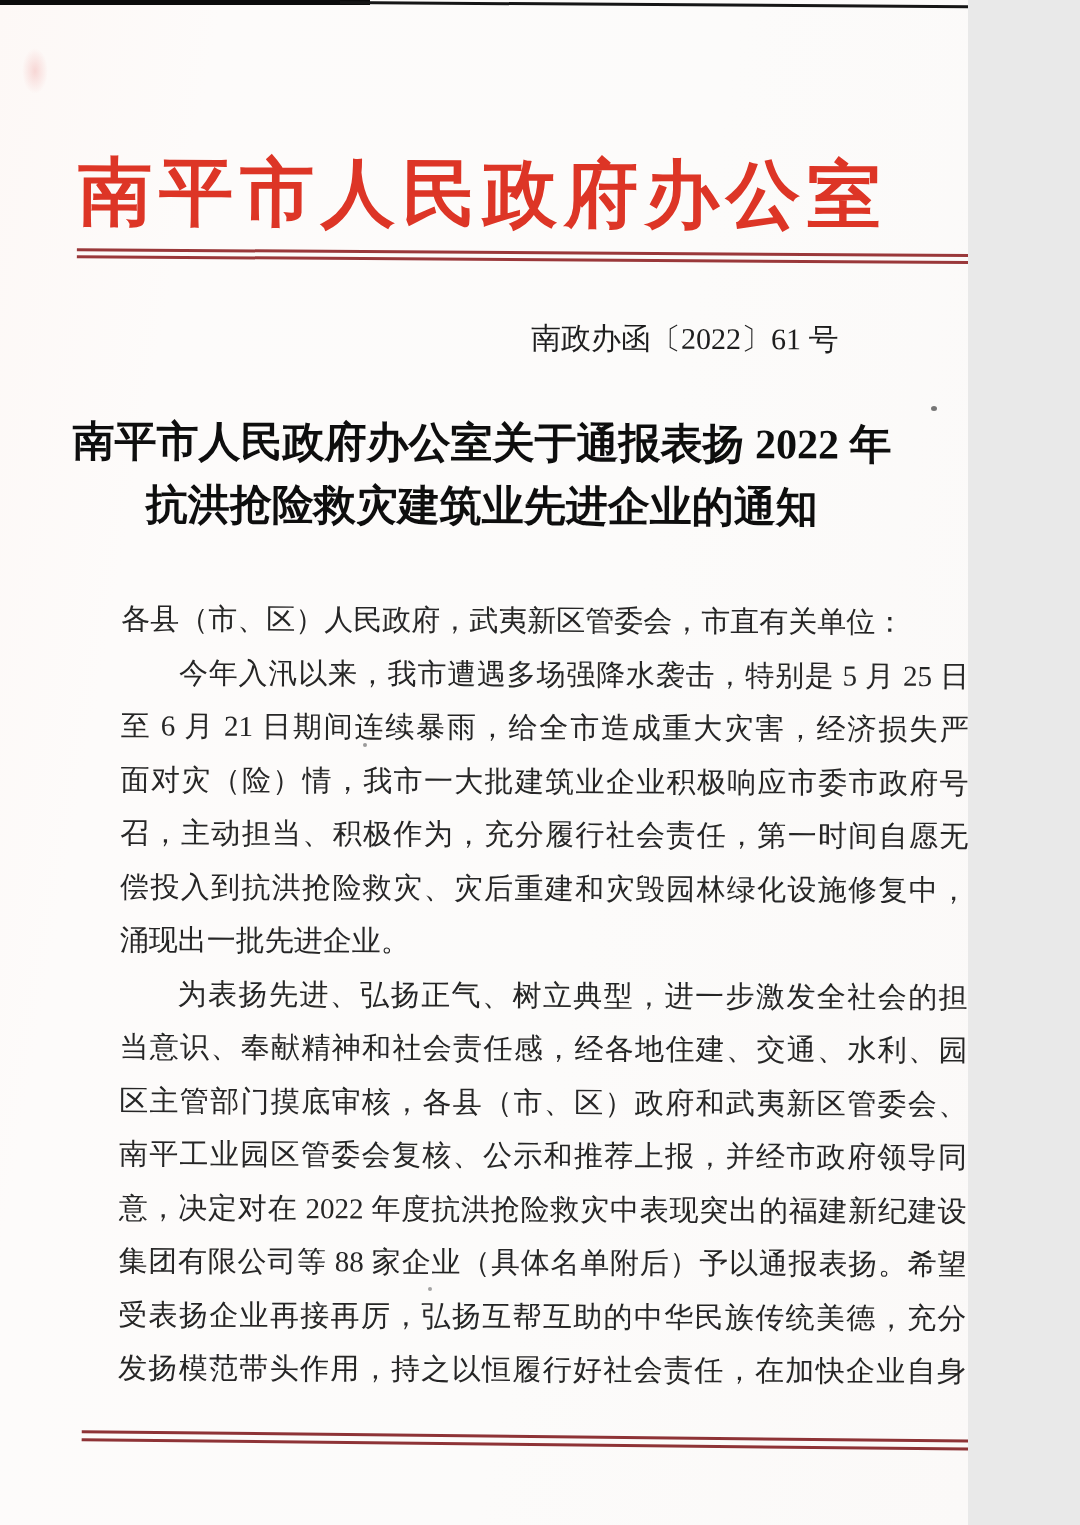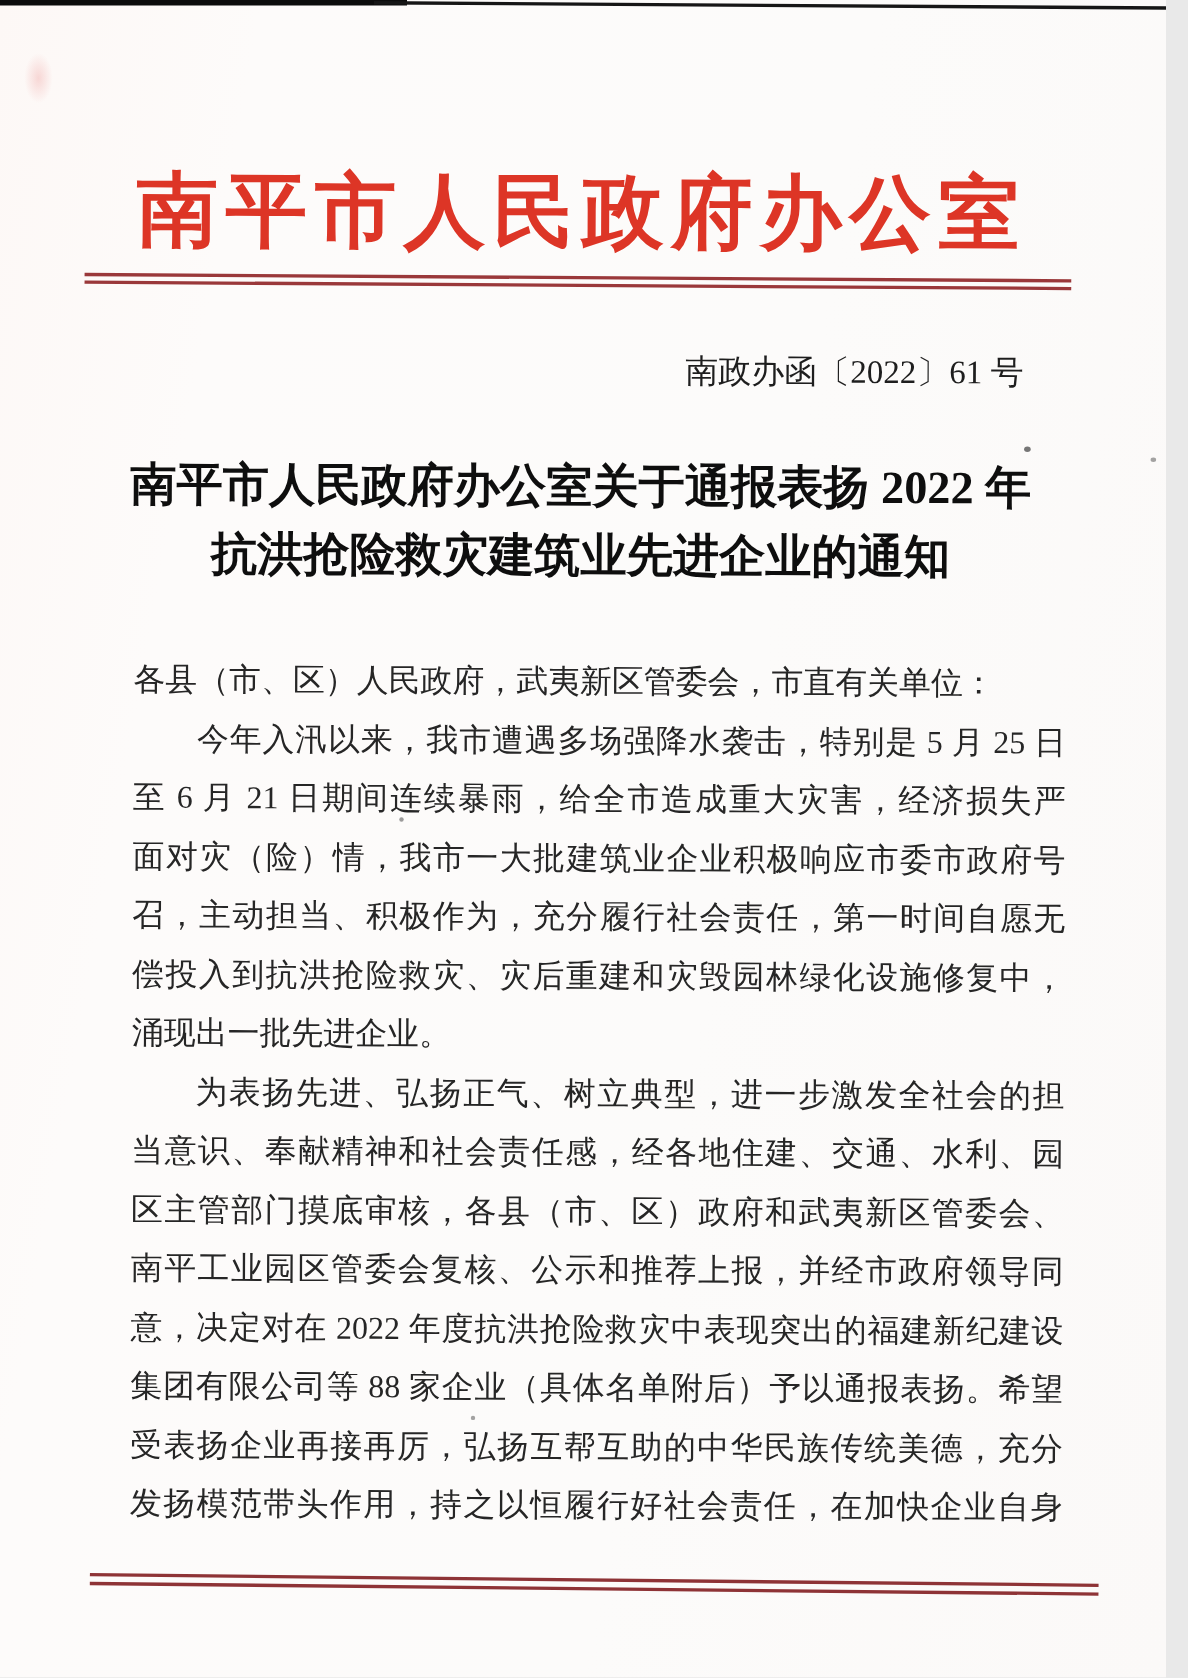--- a/index.html
+++ b/index.html
@@ -3,21 +3,21 @@
 <meta charset="utf-8">
 <style>
   :root{
     --header-red:#dd3526;
     --rule-red:#9a383a;
     --body-text:#262626;
   }
   html,body{margin:0;padding:0;background:#e9e9e9;}
   .page{
     position:relative;
-    width:1060px;height:1525px;
+    width:968px;height:1525px;
     background:linear-gradient(100deg,#fdf8f6 0%,#fdfbfa 18%,#fcfbfa 60%,#fbf9f8 100%);
     overflow:hidden;
     font-family:"Liberation Serif", serif;
   }
   
   .edge-bar{
     position:absolute;top:0;left:0;width:370px;height:5px;
     background:#0c0c0c;
   }
   .edge-line{

